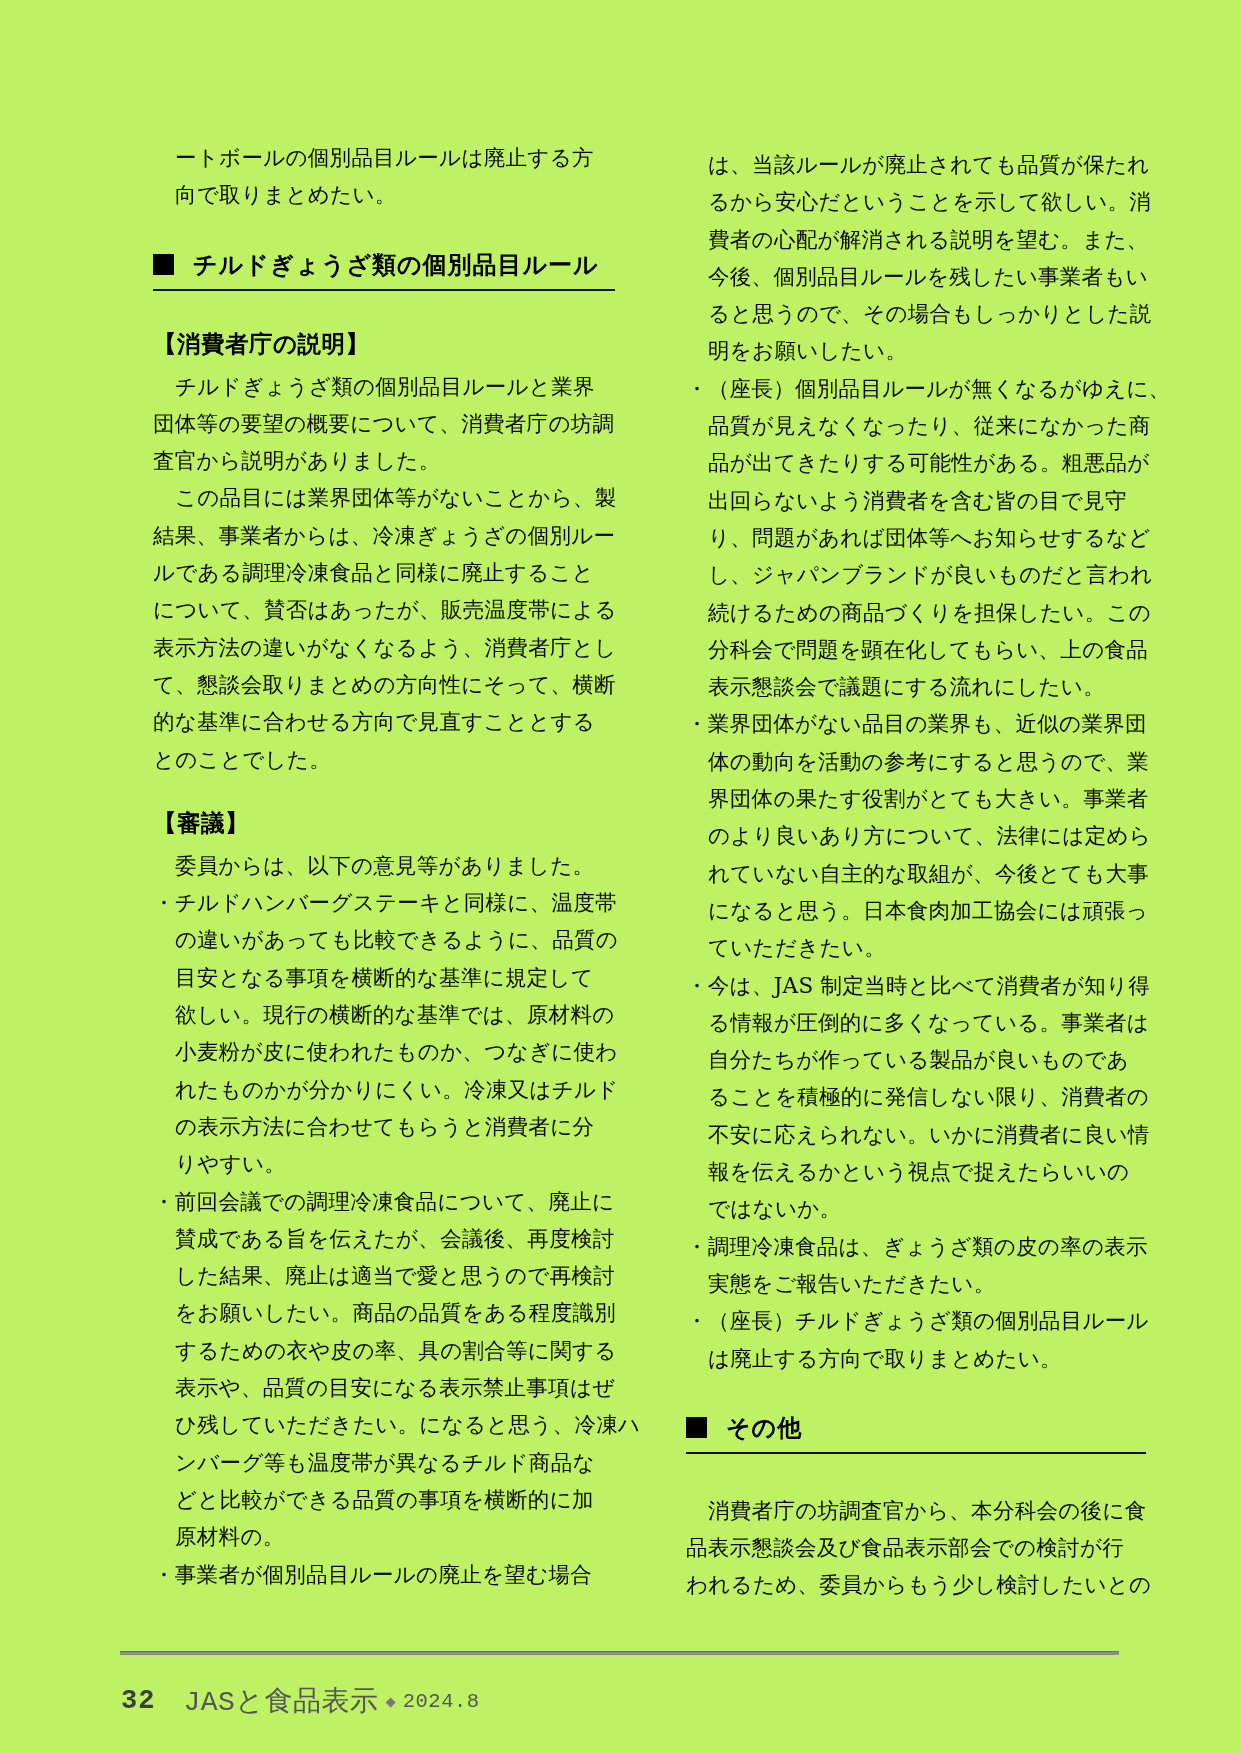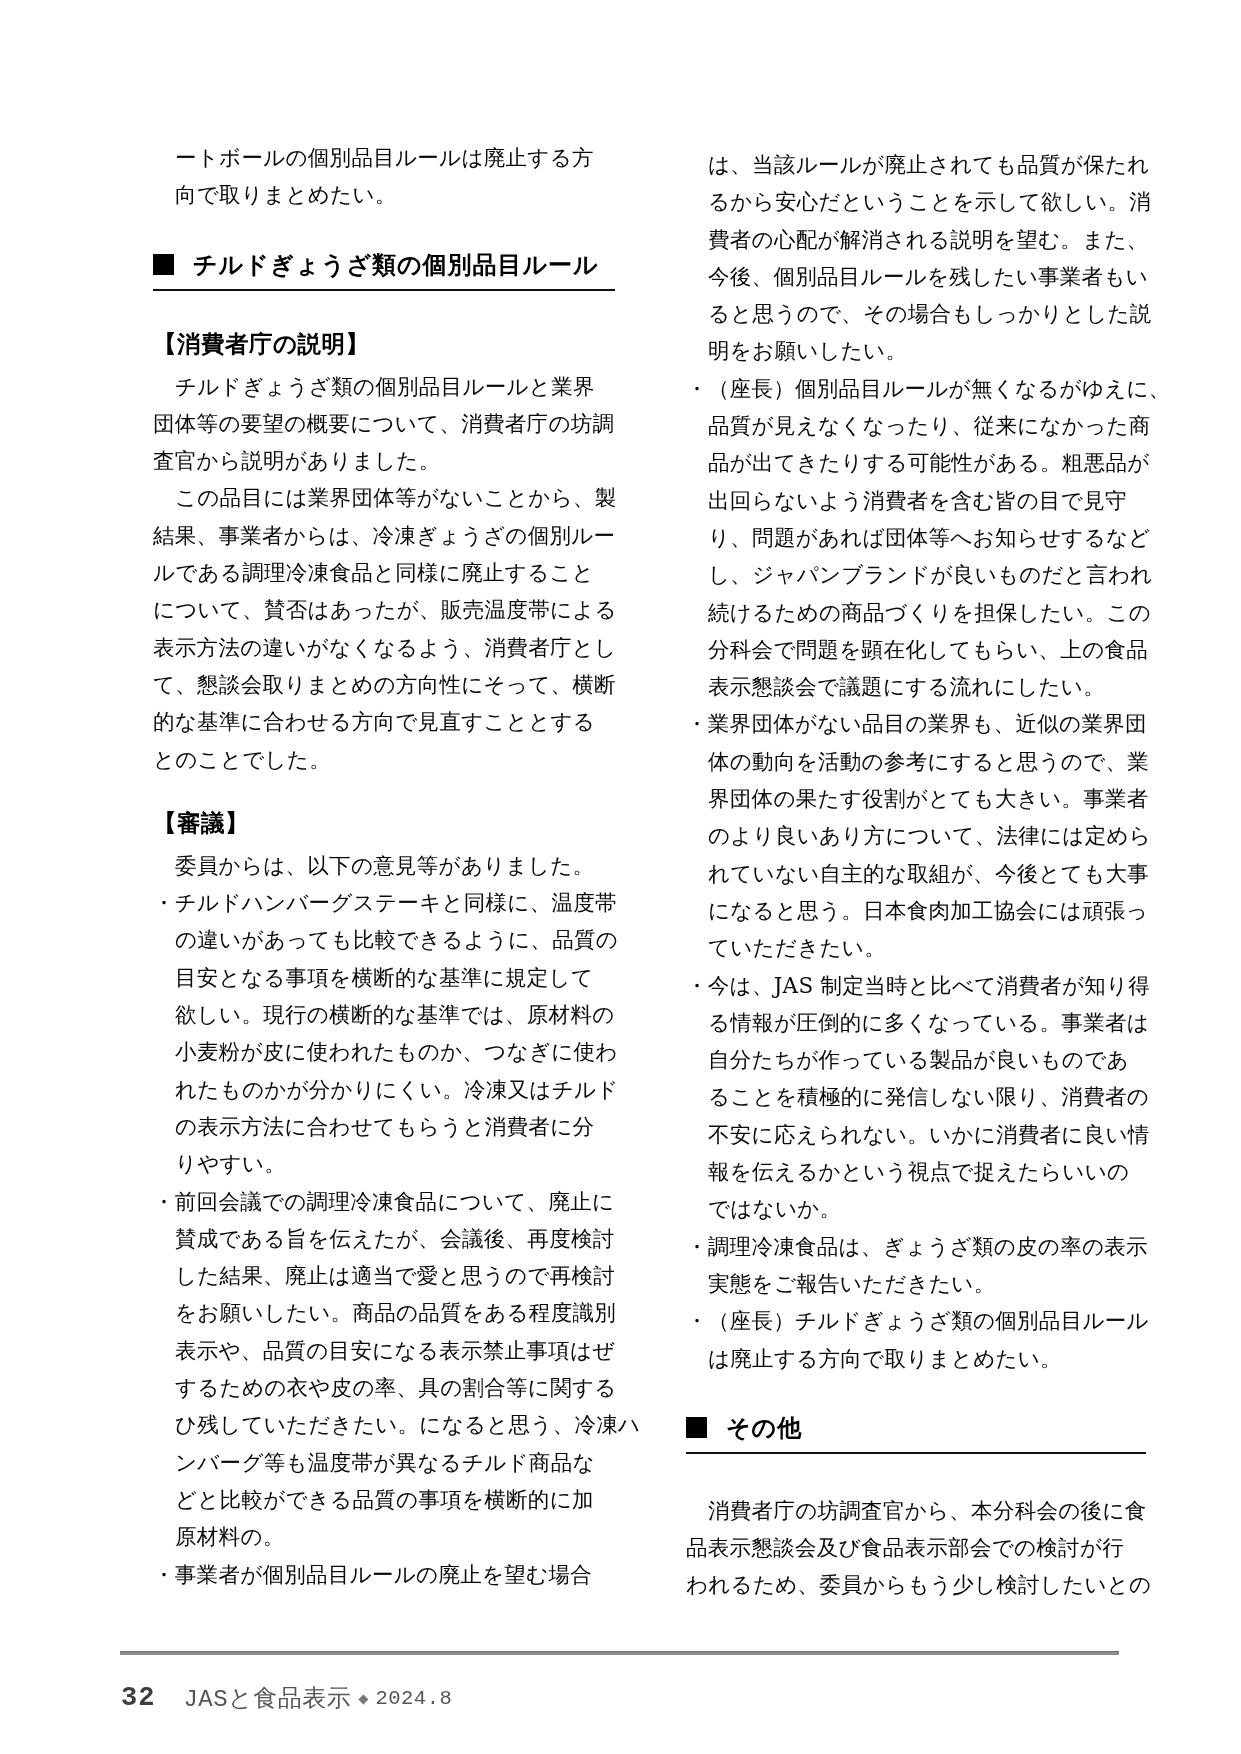--- a/index.html
+++ b/index.html
@@ -1,20 +1,20 @@
 <!DOCTYPE html>
 <html><head>
 <meta charset="utf-8">
 <style>
   html,body { margin:0; padding:0; background:#e8e8e8; }
   .page {
     position:relative;
     width:1241px; height:1754px;
     margin:0 auto;
-    background:#ffffff;
+    background:#bef264;
     overflow:hidden;
     font-family:"DejaVu Serif","Liberation Serif",serif;
     color:#000;
   }
   .column {
     position:absolute;
     font-size:21.5px;
     letter-spacing:0.3px;
     color:#0a0a0a;
   }
@@ -71,21 +71,21 @@
     font-family:Liberation Mono, monospace;
     color:#555555;
   }
   .footer .page-num {
     font-size:27px;
     font-weight:600;
     color:#3d3d3d;
     margin-right:28px;
     letter-spacing:1px;
   }
-  .footer .journal { font-size:24px; letter-spacing:0.5px; }
+  .footer .journal { font-size:28px; letter-spacing:0.5px; }
   .footer .diamond { font-size:17px; color:#787878; margin:0 7px; }
   .footer .issue   { font-size:20.5px; letter-spacing:0.5px; }
 </style>
 </head>
 <body>
 
 <div class="page">
 
   <div class="column col-left">
       <div class="line ind">ートボールの個別品目ルールは廃止する方</div>
@@ -113,22 +113,22 @@
       <div class="line ind">目安となる事項を横断的な基準に規定して</div>
       <div class="line ind">欲しい。現行の横断的な基準では、原材料の</div>
       <div class="line ind">小麦粉が皮に使われたものか、つなぎに使わ</div>
       <div class="line ind">れたものかが分かりにくい。冷凍又はチルド</div>
       <div class="line ind">の表示方法に合わせてもらうと消費者に分</div>
       <div class="line ind">りやすい。</div>
       <div class="line">・前回会議での調理冷凍食品について、廃止に</div>
       <div class="line ind">賛成である旨を伝えたが、会議後、再度検討</div>
       <div class="line ind">した結果、廃止は適当で愛と思うので再検討</div>
       <div class="line ind">をお願いしたい。商品の品質をある程度識別</div>
+      <div class="line ind">するための衣や皮の率、具の割合等に関する</div>
       <div class="line ind">表示や、品質の目安になる表示禁止事項はぜ</div>
-      <div class="line ind">するための衣や皮の率、具の割合等に関する</div>
       <div class="line ind">ひ残していただきたい。になると思う、冷凍ハ</div>
       <div class="line ind">ンバーグ等も温度帯が異なるチルド商品な</div>
       <div class="line ind">どと比較ができる品質の事項を横断的に加</div>
       <div class="line ind">原材料の。</div>
       <div class="line">・事業者が個別品目ルールの廃止を望む場合</div>
     </div>
 
   <div class="column col-right">
       <div class="line ind">は、当該ルールが廃止されても品質が保たれ</div>
       <div class="line ind">るから安心だということを示して欲しい。消</div>

